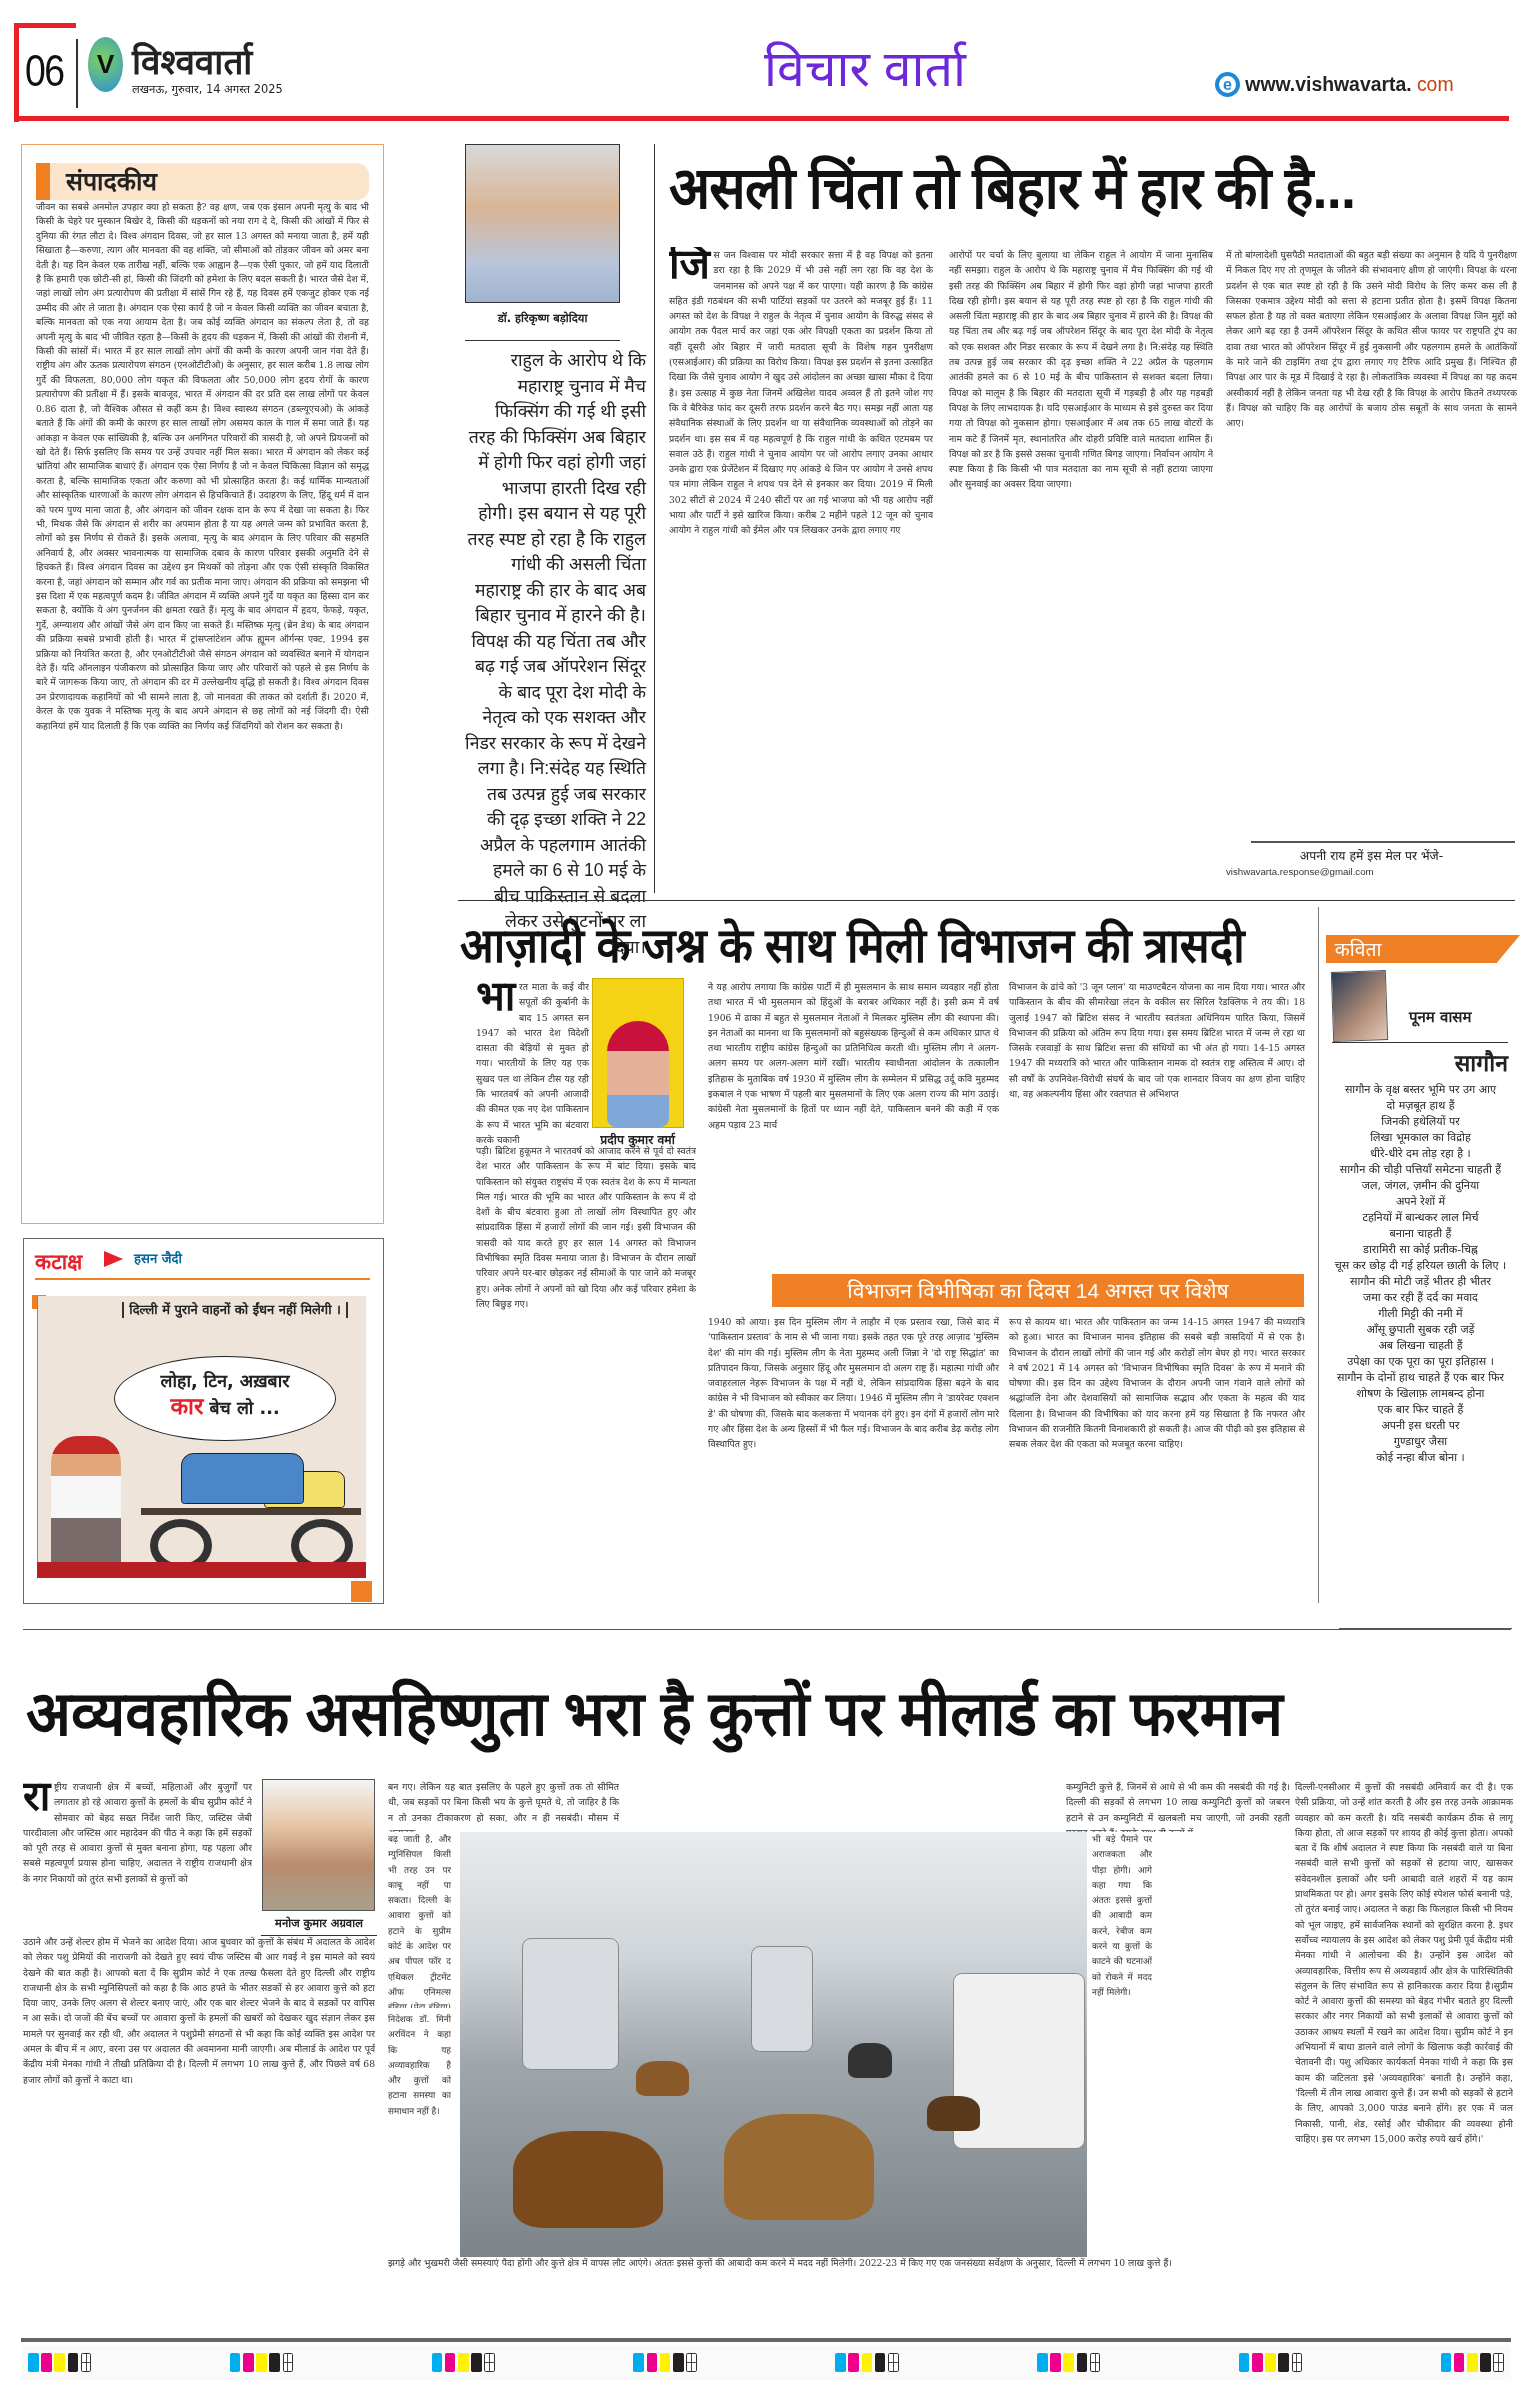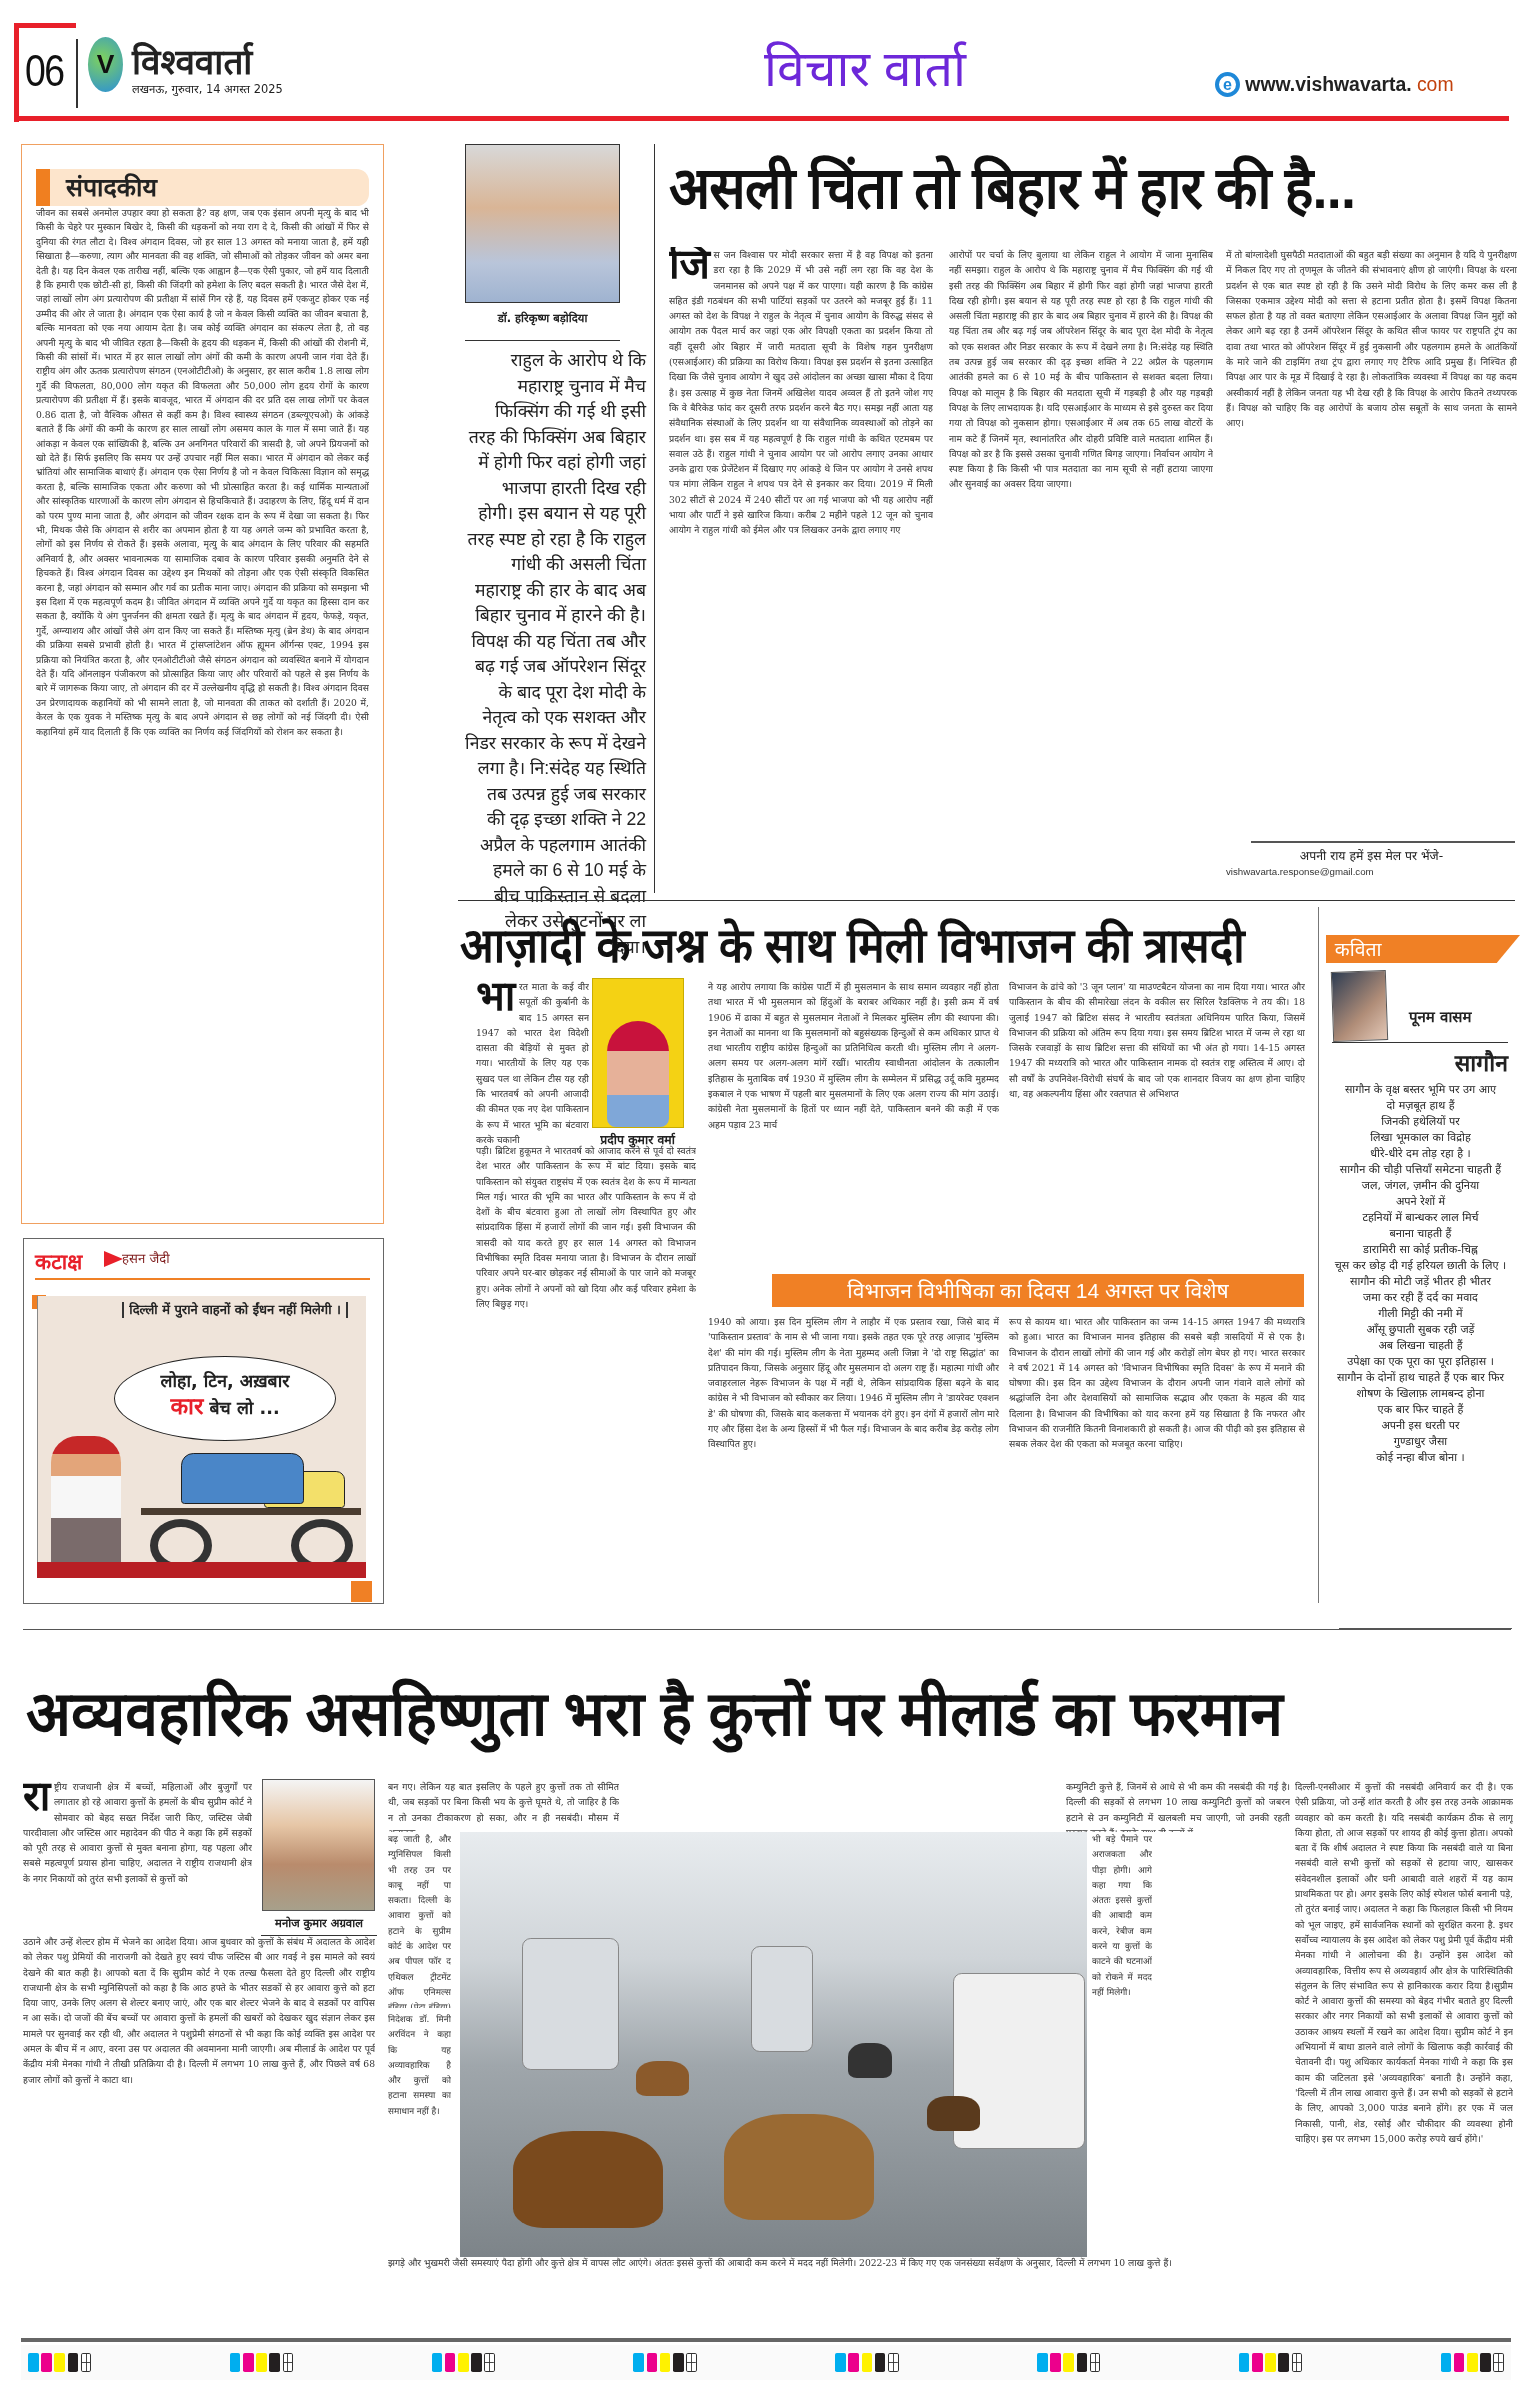--- a/index.html
+++ b/index.html
@@ -12,21 +12,21 @@
 #page-no{left:25px;top:46px;font-family:"Liberation Sans",sans-serif;font-size:44px;color:#111;letter-spacing:-1.8px;transform:scaleX(.85);transform-origin:left}
 #hdr-sep{left:76px;top:39px;width:1.8px;height:69px;background:#333}
 #logo{left:88px;top:37px;width:35px;height:55px;border-radius:50%;background:radial-gradient(circle at 40% 40%,#7fd25d,#2a8fd8);display:flex;align-items:center;justify-content:center;font-weight:bold;font-size:26.4px;color:#111;font-family:"Liberation Sans",sans-serif}
 #brand{left:132px;top:37px;font-size:35px;font-weight:bold;color:#222;font-family:"Liberation Sans",sans-serif}
 #dateline{left:132px;top:81px;font-size:11.4px;color:#222}
 #section-title{left:764px;top:33px;font-size:50px;color:#6d28d9;font-family:"Liberation Sans",sans-serif}
 #website{left:1215px;top:72px;display:flex;align-items:center;gap:5.3px;font-family:"Liberation Sans",sans-serif;font-size:19.4px;color:#222;font-weight:bold}
 #website .e{width:25px;height:25px;border-radius:50%;border:4.4px solid #1e88d8;color:#1e88d8;font-size:16px;display:flex;align-items:center;justify-content:center;font-weight:bold;background:#fff}
 #website .com{color:#c2410c;font-weight:normal}
 
-#editorial{left:21px;top:144px;width:363px;height:1080px;border:0.9px solid #f0a060;border-right:0.9px solid #f0a060;padding:24px 14px}
+#editorial{left:21px;top:144px;width:363px;height:1080px;border:0.9px solid #f0a060;border-right:0.9px solid #f0a060;padding:18px 14px}
 #ed-label{height:37px;background:#fde5cc;border-left:14px solid #f07f20;border-radius:0 12.3px 12.3px 0;font-size:25px;font-weight:bold;color:#222;padding-left:16px;line-height:37px;font-family:"Liberation Sans",sans-serif}
 #ed-title{font-size:33px;font-weight:bold;text-align:center;margin:16px 0 7px;font-family:"Liberation Sans",sans-serif;color:#111}
 #ed-body{height:960px;font-size:9.2px;line-height:14.4px}
 #a1-photo-wrap{left:465px;top:144px;width:155px;height:159px;border:0.9px solid #333;background:linear-gradient(180deg,#d8d8d8 0%,#d9b596 40%,#b9c5da 75%,#9fb3d0 100%)}
 #a1-author{left:465px;top:310px;width:155px;text-align:center;font-size:11.4px;font-weight:bold;border-bottom:0.9px solid #333;padding-bottom:15px}
 #a1-pull{left:465px;top:348px;width:181px;font-size:17.6px;line-height:25.5px;text-align:right;color:#222;font-family:"Liberation Sans",sans-serif}
 #a1-divider{left:654px;top:144px;width:0.9px;height:749px;background:#333}
 #a1-title{left:669px;top:146px;font-size:58px;font-weight:bold;color:#111;font-family:"Liberation Sans",sans-serif;letter-spacing:-0.9px;transform:scaleX(.93);transform-origin:left;white-space:nowrap}
 .col{position:absolute}
 #a1-c1{left:669px;top:247px;width:264px;height:643px}
@@ -55,21 +55,21 @@
 #poem-photo{left:1332px;top:971px;width:55px;height:70px;background:linear-gradient(135deg,#2d3c52,#b08d78 60%,#e4c9b8);border:0.9px solid #555;transform:rotate(-2deg)}
 #poem-poet{left:1409px;top:1006px;font-size:15px;font-weight:bold;color:#222}
 #poem-rule{left:1332px;top:1042px;width:176px;height:0.9px;background:#333}
 #poem-title{left:1332px;top:1046px;width:176px;text-align:right;font-size:23px;font-weight:bold;color:#222}
 #poem-lines{left:1330px;top:1082px;width:181px;font-size:11px;line-height:16px;text-align:center;color:#222}
 #poem-end-rule{left:1339px;top:1628px;width:173px;height:0.9px;background:#555}
 
 #cartoon{left:23px;top:1238px;width:361px;height:366px;border:0.9px solid #666}
 #cartoon-label{left:35px;top:1247px;font-size:21px;font-weight:bold;color:#e8202a;font-family:"Liberation Sans",sans-serif}
 #cartoon-arrow{left:104px;top:1251px;width:0;height:0;border-top:8.8px solid transparent;border-bottom:8.8px solid transparent;border-left:19.4px solid #e8202a}
-#cartoonist{left:122px;top:1249px;font-size:13.2px;font-weight:normal;color:#7f1d1d}
+#cartoonist{left:134px;top:1249px;font-size:13.2px;font-weight:bold;color:#0369a1}
 #cartoon-rule{left:35px;top:1278px;width:335px;height:1.8px;background:#f08025}
 #cartoon-img{left:37px;top:1296px;width:329px;height:266px;background:#efe4da;border-left:0.9px solid #888}
 #cartoon-caption{left:122px;top:1302px;font-size:13px;font-weight:bold;color:#222;line-height:16px;border-left:2.6px double #333;border-right:2.6px double #333;padding:0 5.3px}
 #cartoon-bubble{left:114px;top:1356px;width:222px;height:85px;border:1.8px solid #222;border-radius:50%;background:#fff;text-align:center;font-size:17.6px;font-weight:bold;line-height:25px;padding-top:12.3px}
 #cartoon-bubble .red{color:#e8202a;font-size:23px}
 #cartoon-car{left:181px;top:1453px;width:123px;height:51px;background:#4a86c8;border:1.8px solid #222;border-radius:12.3px 12.3px 3.5px 3.5px}
 #cartoon-car2{left:264px;top:1471px;width:81px;height:37px;background:#f3e06a;border:1.8px solid #222;border-radius:8.8px 8.8px 3.5px 3.5px}
 #cartoon-cart{left:141px;top:1508px;width:220px;height:7px;background:#4a3c30}
 #cartoon-wheel1{left:150px;top:1519px;width:62px;height:53px;border:8.8px solid #333;border-radius:50%}
 #cartoon-wheel2{left:291px;top:1519px;width:62px;height:53px;border:8.8px solid #333;border-radius:50%}

